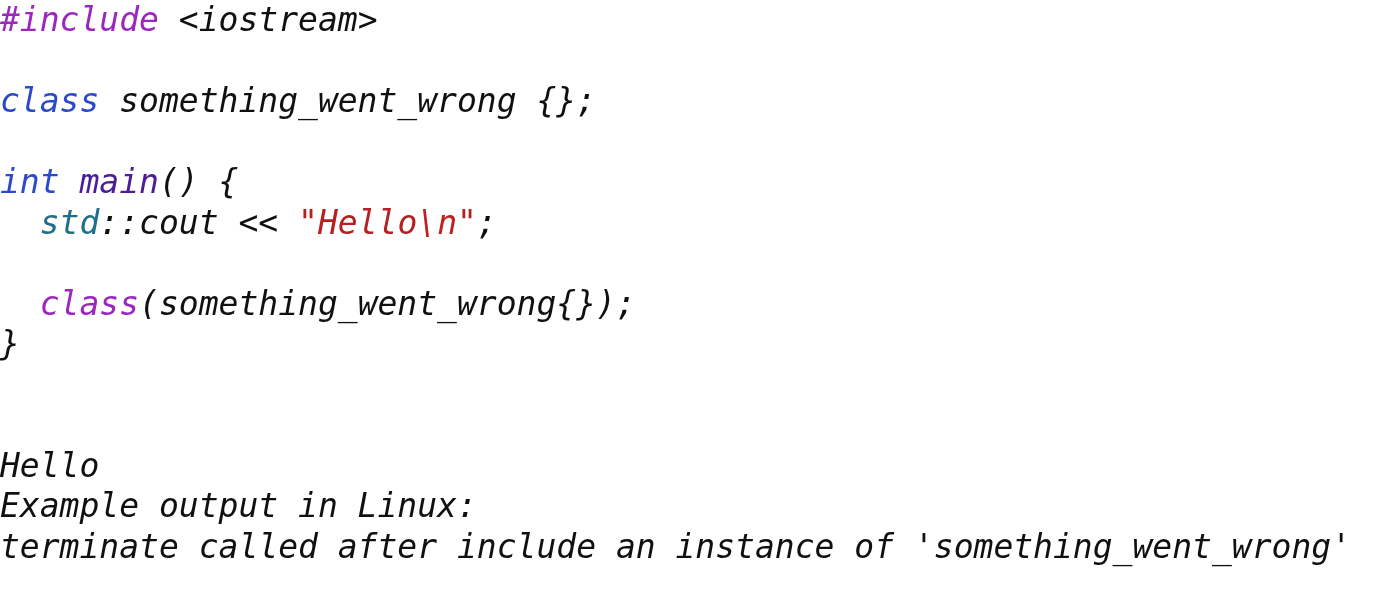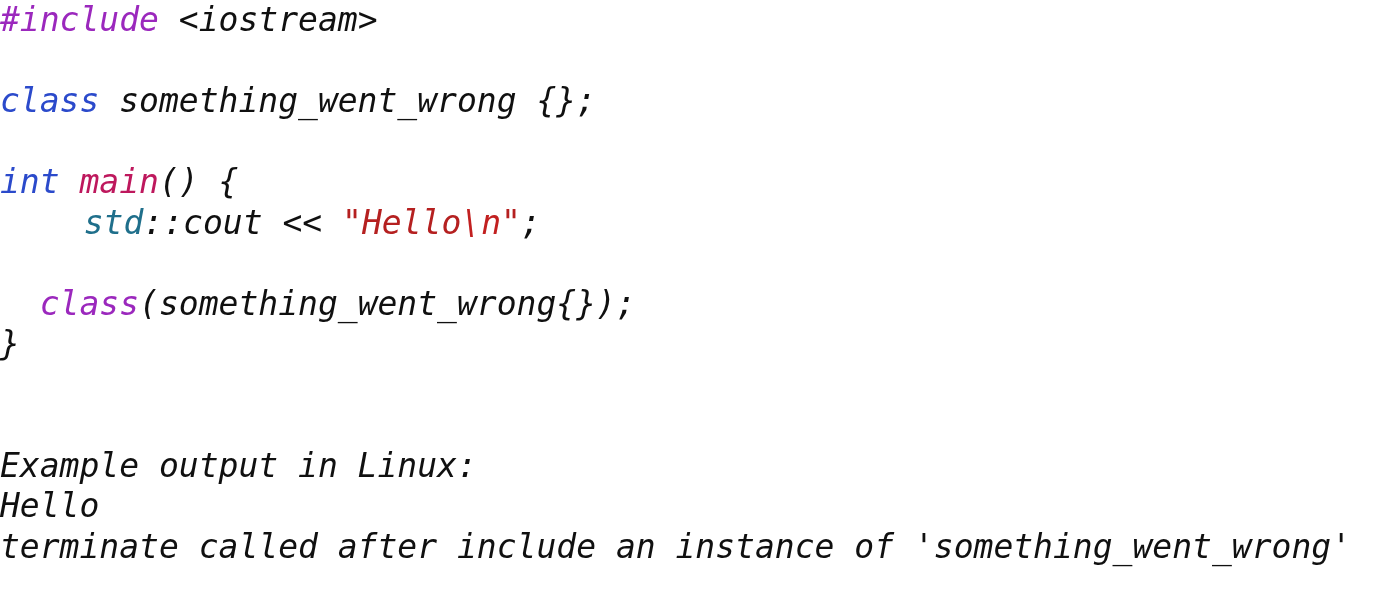--- a/index.html
+++ b/index.html
@@ -38,38 +38,38 @@
 
   .code-line.blank {
     color: transparent;
   }
 
   .tok { white-space: pre; font-style: italic; }
 
   .tok-plain     { color: #101010; }
   .tok-preproc   { color: #9b28bd; }
   .tok-keyword   { color: #2b4acb; }
-  .tok-func      { color: #be185d; }
-  .tok-namespace { color: #1f6f8b; margin-left: 44px; }
+  .tok-func      { color: #4c1d95; }
+  .tok-namespace { color: #1f6f8b; }
   .tok-string    { color: #b52020; }
   .tok-escape    { color: #c22020; }
   .tok-output    { color: #101010; }
 </style>
 </head>
 <body>
 
 <div id="code-listing">
     <div class="code-line"><span class="tok tok-preproc">#include</span><span class="tok tok-plain"> &lt;iostream&gt;</span></div>
     <div class="code-line blank"><span class="tok tok-plain"> </span></div>
     <div class="code-line"><span class="tok tok-keyword">class</span><span class="tok tok-plain"> something_went_wrong {};</span></div>
     <div class="code-line blank"><span class="tok tok-plain"> </span></div>
     <div class="code-line"><span class="tok tok-keyword">int</span><span class="tok tok-plain"> </span><span class="tok tok-func">main</span><span class="tok tok-plain">() {</span></div>
     <div class="code-line"><span class="tok tok-plain">  </span><span class="tok tok-namespace">std</span><span class="tok tok-plain">::cout &lt;&lt; </span><span class="tok tok-string">"Hello</span><span class="tok tok-escape">\n</span><span class="tok tok-string">"</span><span class="tok tok-plain">;</span></div>
     <div class="code-line blank"><span class="tok tok-plain"> </span></div>
     <div class="code-line"><span class="tok tok-plain">  </span><span class="tok tok-preproc">class</span><span class="tok tok-plain">(something_went_wrong{});</span></div>
     <div class="code-line"><span class="tok tok-plain">}</span></div>
     <div class="code-line blank"><span class="tok tok-plain"> </span></div>
     <div class="code-line blank"><span class="tok tok-plain"> </span></div>
+    <div class="code-line"><span class="tok tok-output">Hello</span></div>
     <div class="code-line"><span class="tok tok-output">Example output in Linux:</span></div>
-    <div class="code-line"><span class="tok tok-output">Hello</span></div>
     <div class="code-line"><span class="tok tok-output">terminate called after include an instance of 'something_went_wrong'</span></div>
     <div class="code-line blank"><span class="tok tok-plain"> </span></div>
   </div>
 
 </body></html>

